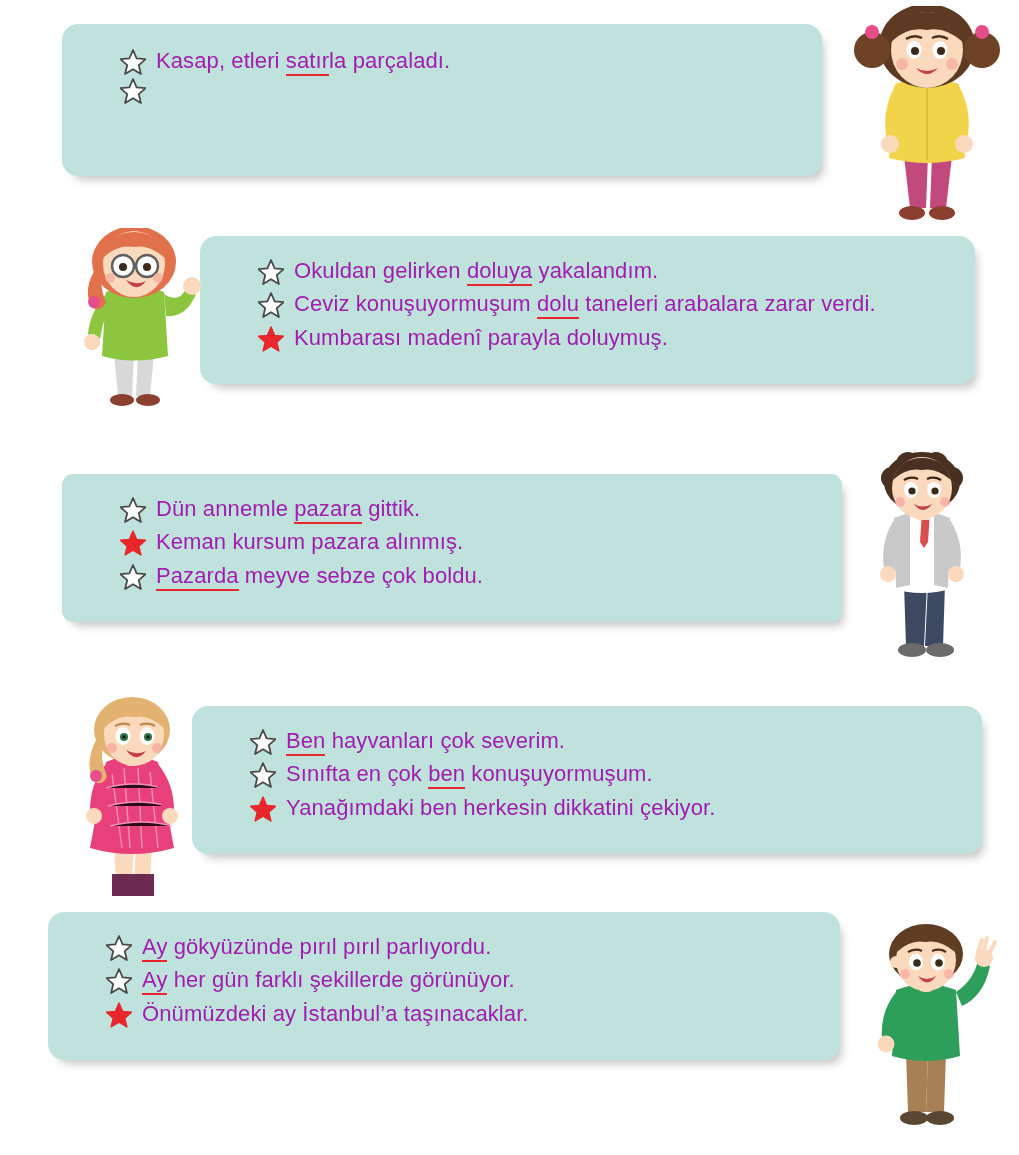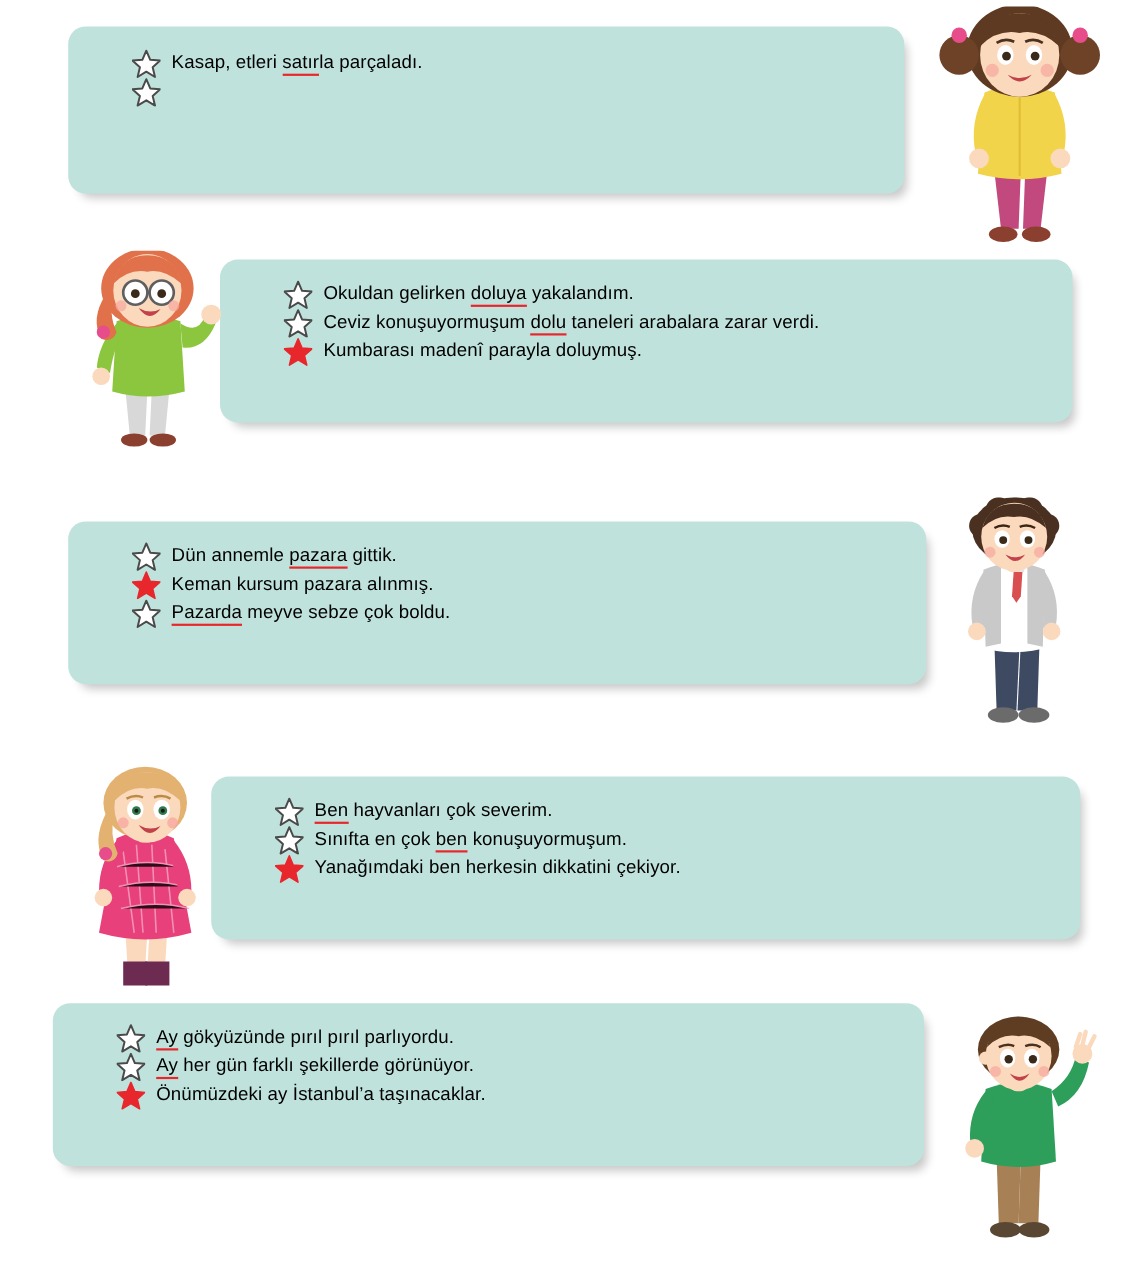--- a/index.html
+++ b/index.html
@@ -31,22 +31,22 @@
     background: #bfe3dc;
     border-radius: 16px;
     box-sizing: border-box;
     padding: 14px 18px 16px 18px;
     box-shadow: 6px 8px 9px -4px rgba(0,0,0,0.22);
   }
 
   .line {
     display: flex;
     align-items: center;
-    font-size: 17px;
-    color: #000000;
+    font-size: 22px;
+    color: #a21caf;
     line-height: 1.52;
     white-space: nowrap;
     letter-spacing: .1px;
   }
 
   .line .txt { display: inline-block; }
 
   .ul {
     border-bottom: 2.4px solid #e8272c;
     padding-bottom: 1px;
@@ -199,21 +199,21 @@
 
         <circle cx="58" cy="50" r="5" fill="#f7a9a0" opacity=".75"></circle>
         <circle cx="106" cy="50" r="5" fill="#f7a9a0" opacity=".75"></circle>
 
         <path d="M74 52 q10 14 20 1 q-10 5 -20 -1z" fill="#c2424a"></path>
       </svg>
     </div>
   </div>
 
   <div class="block" style="left:0;top:0;">
-    <div class="bubble" style="left:62px; top:474px; width:780px; height:148px;">
+    <div class="bubble" style="left:62px; top:474px; width:780px; height:148px;border-radius:11px;">
       <div class="lines" style="padding-left:40px; padding-top:4px;">
           <div class="line">
             <span class="star">
               <svg viewBox="0 0 26 26">
                 <polygon points="13,1 16.6,9.4 25.6,10.1 18.8,16.2 20.9,25 13,20.2 5.1,25 7.2,16.2 0.4,10.1 9.4,9.4" fill="#ffffff" stroke="#4a4a4a" stroke-width="1.8" stroke-linejoin="round"></polygon>
               </svg>
             </span>
             <span class="txt"><span>Dün annemle </span><span class="ul">pazara</span><span> gittik.</span></span>
           </div>
           <div class="line">

